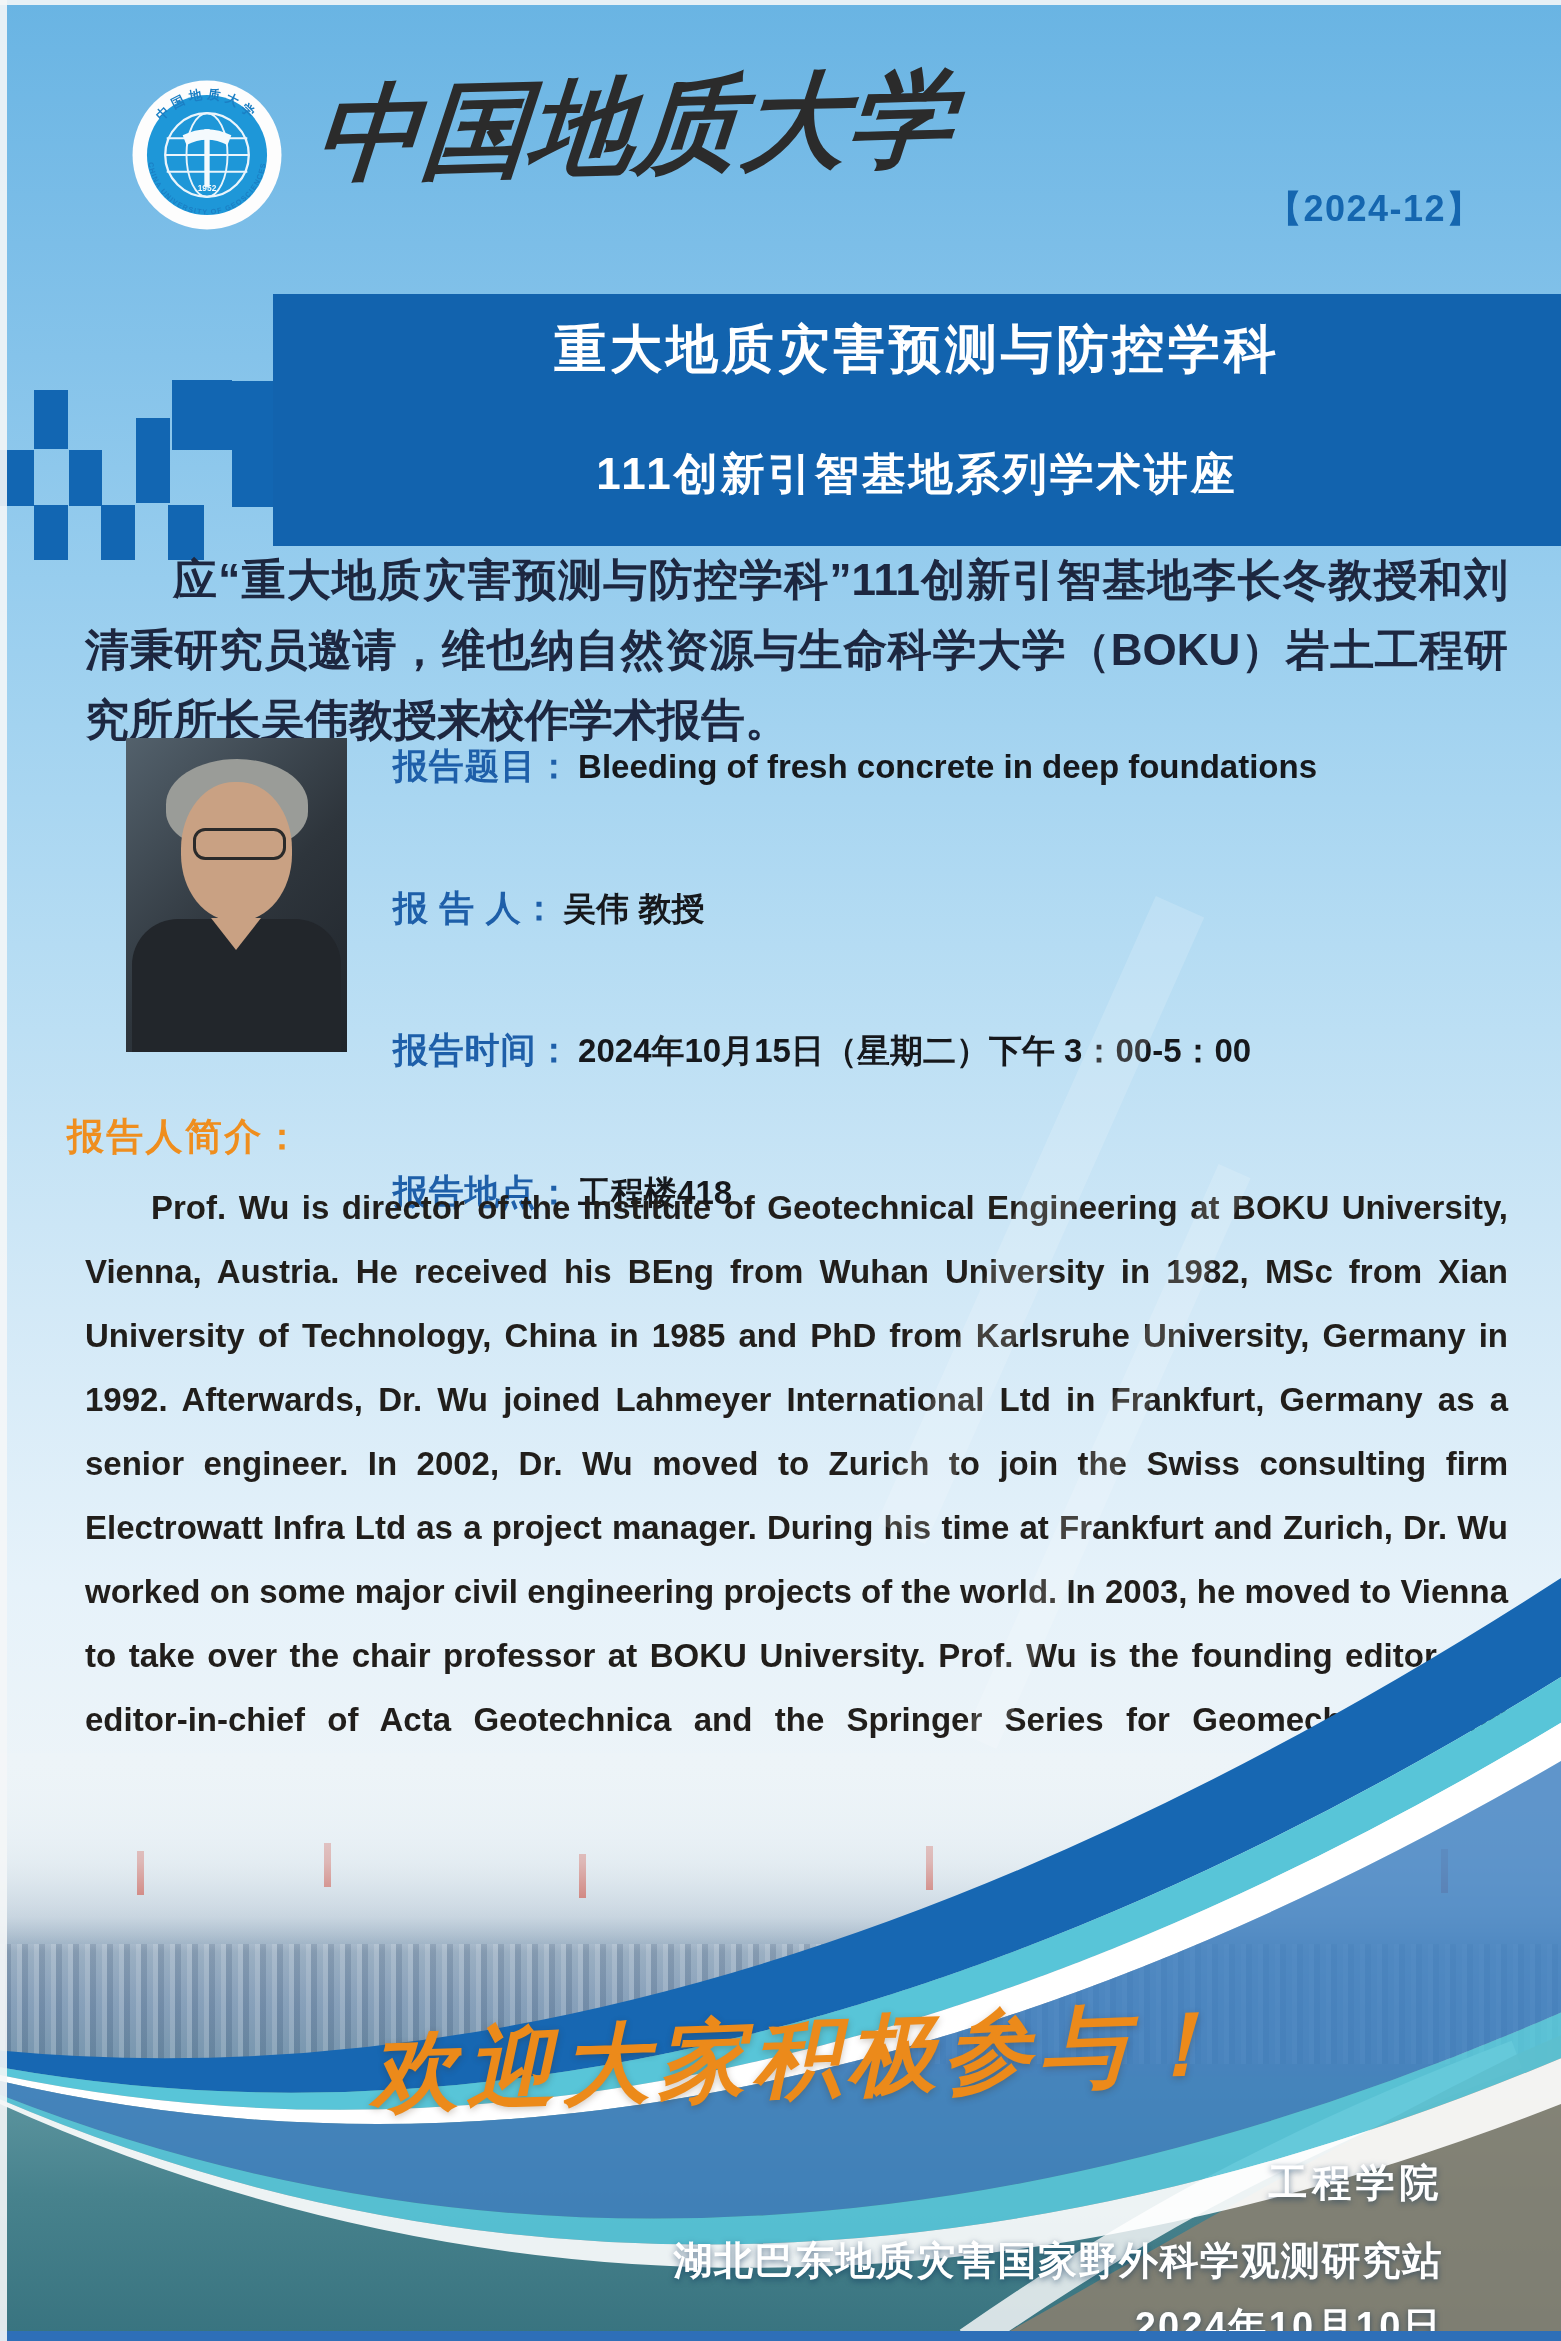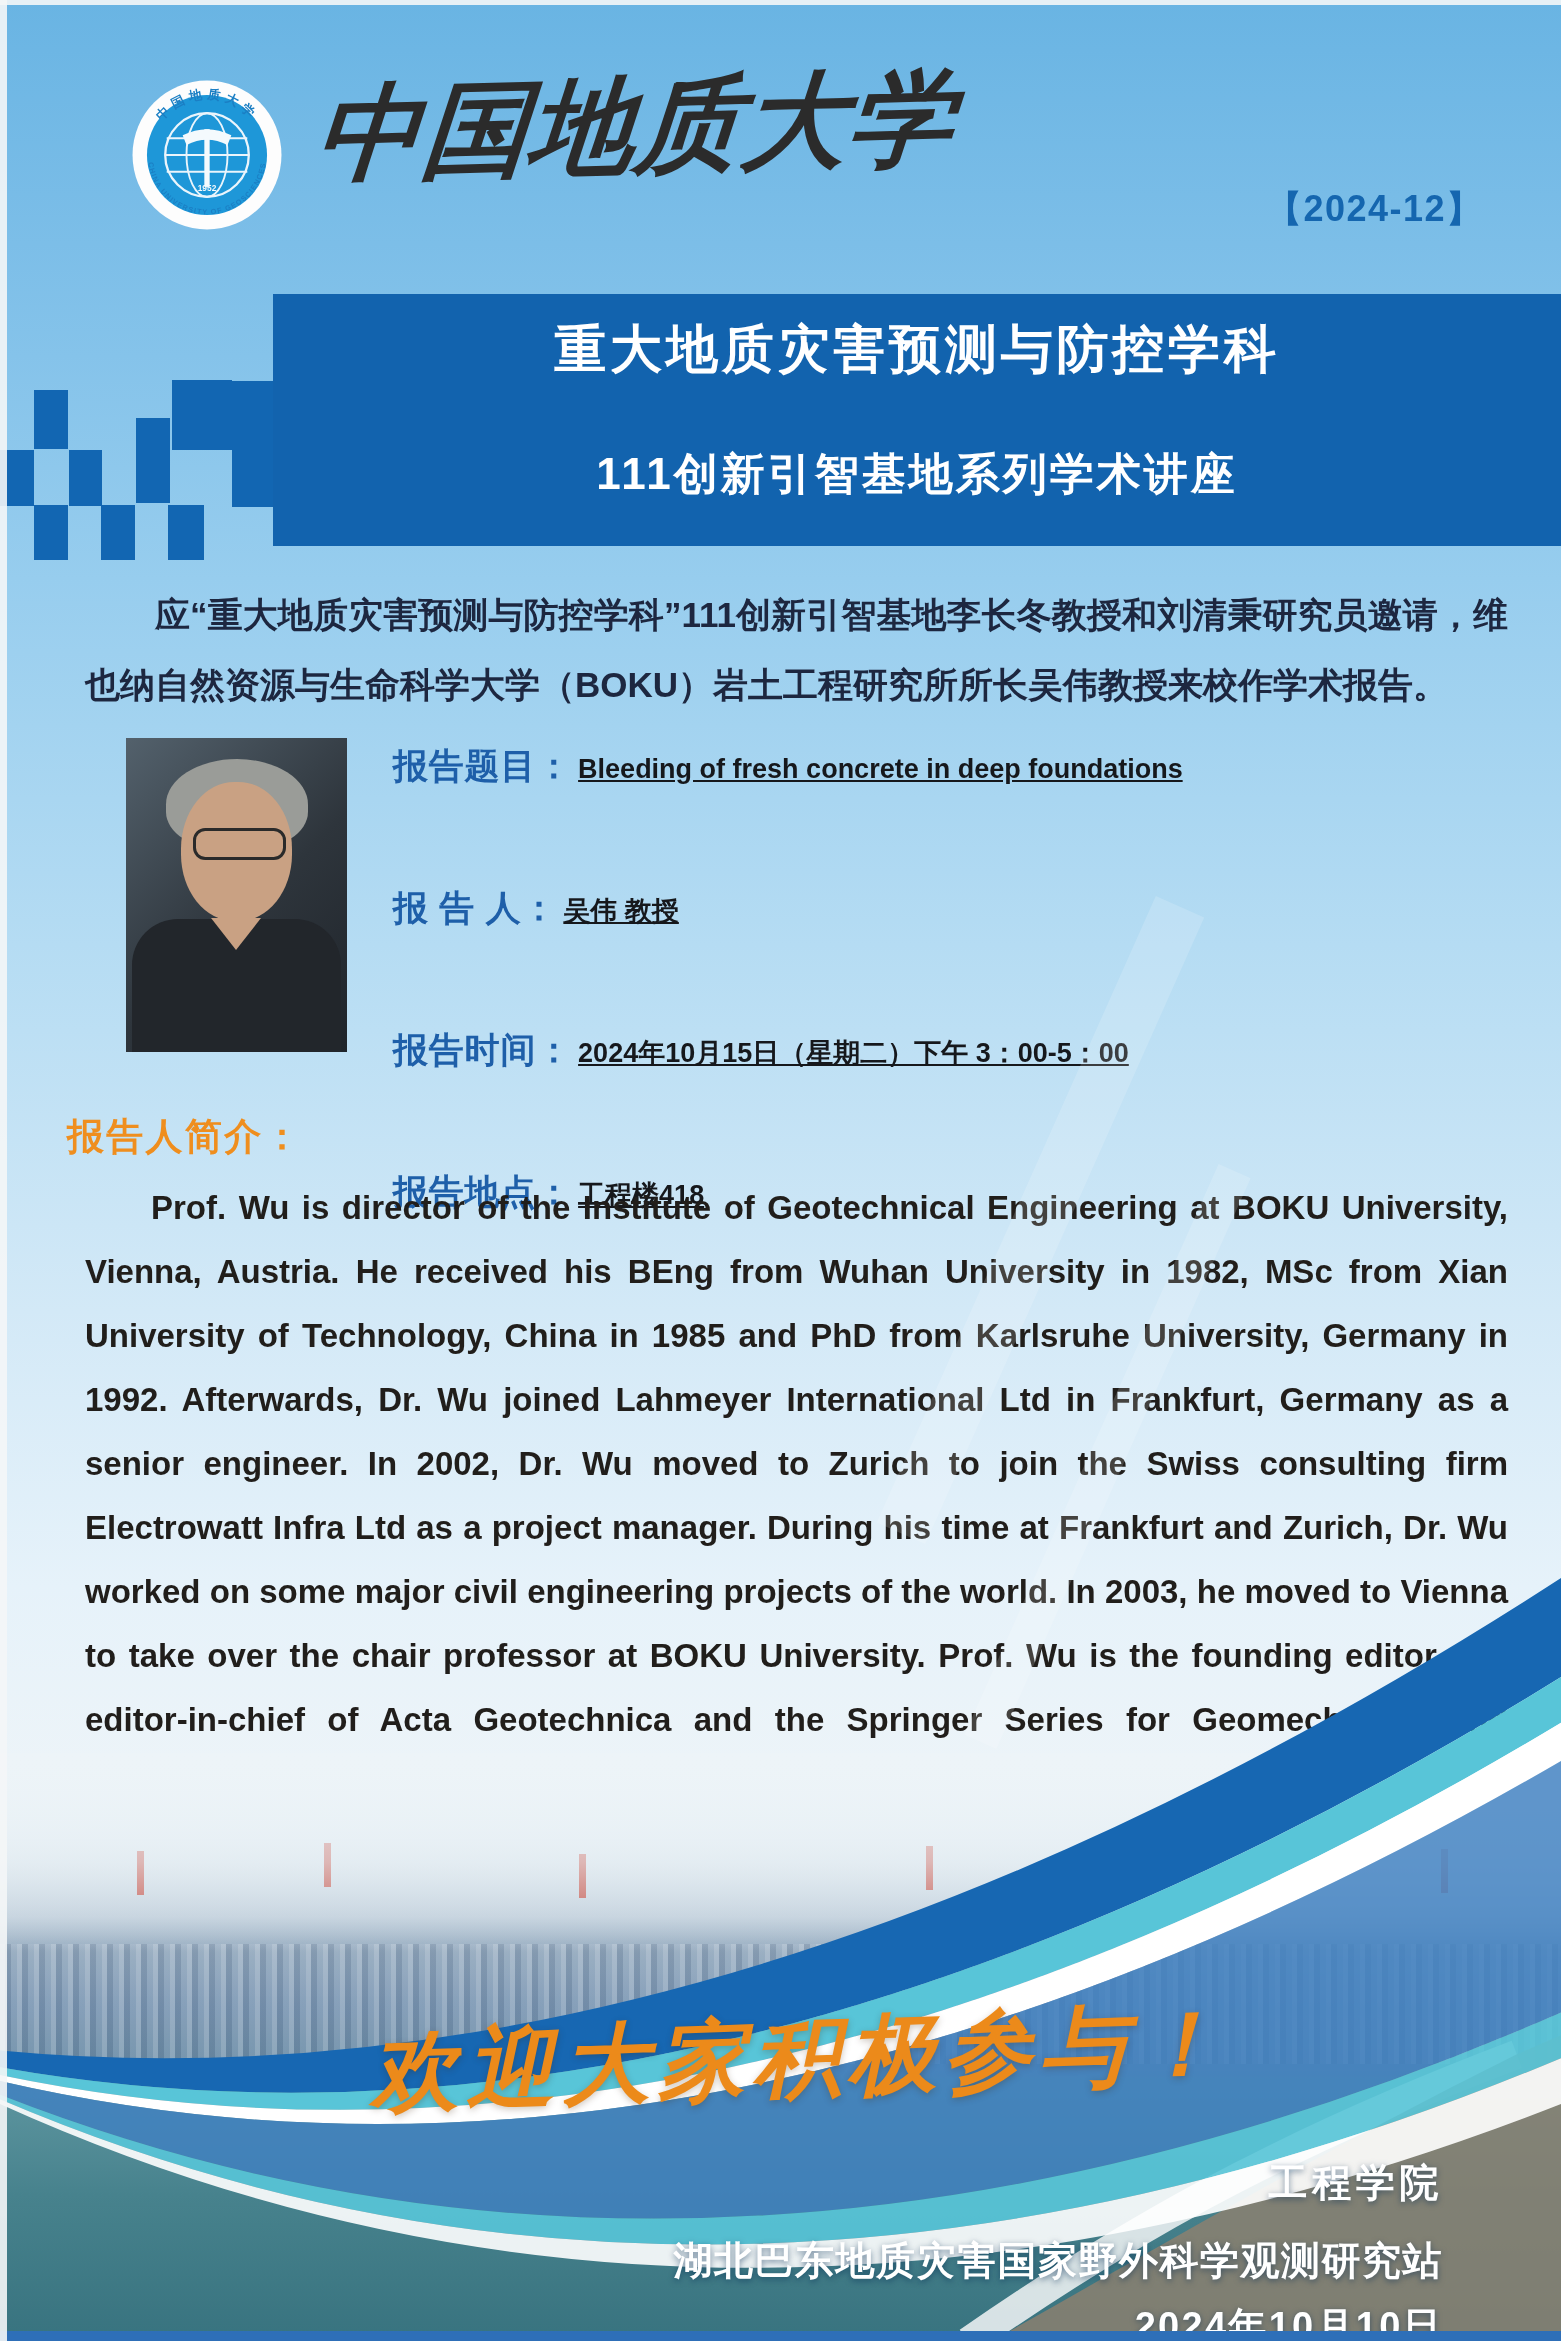--- a/index.html
+++ b/index.html
@@ -32,41 +32,41 @@
     color:#ffffff;font-size:52px;font-weight:bold;letter-spacing:3.8px;white-space:nowrap;
   }
   .banner-subtitle{
     position:absolute;left:0;top:151px;width:100%;text-align:center;
     color:#ffffff;font-size:44px;font-weight:bold;letter-spacing:3px;white-space:nowrap;
   }
   .cell{position:absolute;background:#1266B2;}
 
   
   .intro{
-    position:absolute;left:85px;top:580px;width:1423px;
-    font-size:35px;line-height:70px;font-weight:bold;color:#1D2740;
+    position:absolute;left:85px;top:545px;width:1423px;
+    font-size:44px;line-height:70px;font-weight:bold;color:#1D2740;
     text-align:justify;text-indent:2em;
   }
 
   
   .photo{
     position:absolute;left:126px;top:738px;width:221px;height:314px;overflow:hidden;
     background:linear-gradient(135deg,#53616C 0%,#2E353C 55%,#1F242A 100%);
   }
   .photo .hair{position:absolute;left:40px;top:21.3px;width:142px;height:91px;border-radius:50% 50% 42% 42%;background:#9A9C98;}
   .photo .face{position:absolute;left:55px;top:44px;width:111px;height:139px;border-radius:48%;background:#C9A183;}
   .photo .glasses{position:absolute;left:67px;top:90px;width:87px;height:26px;border:3.8px solid #2A2A2A;border-radius:12.2px;background:transparent;}
   .photo .shirt{position:absolute;left:6.1px;top:181px;width:209px;height:133px;border-radius:46px 46px 0 0;background:#22262B;}
   .photo .collar{position:absolute;left:85px;top:180px;width:50px;height:32px;background:#C9A183;clip-path:polygon(0 0,100% 0,50% 100%);}
 
   
   .details{position:absolute;left:393px;top:743px;width:1128px;display:flex;flex-direction:column;gap:95px;}
   .detail-row{display:flex;align-items:baseline;white-space:nowrap;}
   .detail-label{color:#1E5FA9;font-size:35px;font-weight:bold;letter-spacing:0.8px;}
-  .detail-value{color:#16181C;font-size:27px;font-weight:bold;margin-left:6.1px;text-decoration:underline;}
+  .detail-value{color:#16181C;font-size:33px;font-weight:bold;margin-left:6.1px;}
 
   
   .profile-heading{
     position:absolute;left:67px;top:1112px;font-size:37px;font-weight:bold;color:#EF8E1E;letter-spacing:2.3px;
   }
   .bio{
     position:absolute;left:85px;top:1176px;width:1423px;
     font-size:33px;line-height:64px;font-weight:bold;color:#211E1B;
     text-align:justify;text-indent:2em;
   }

